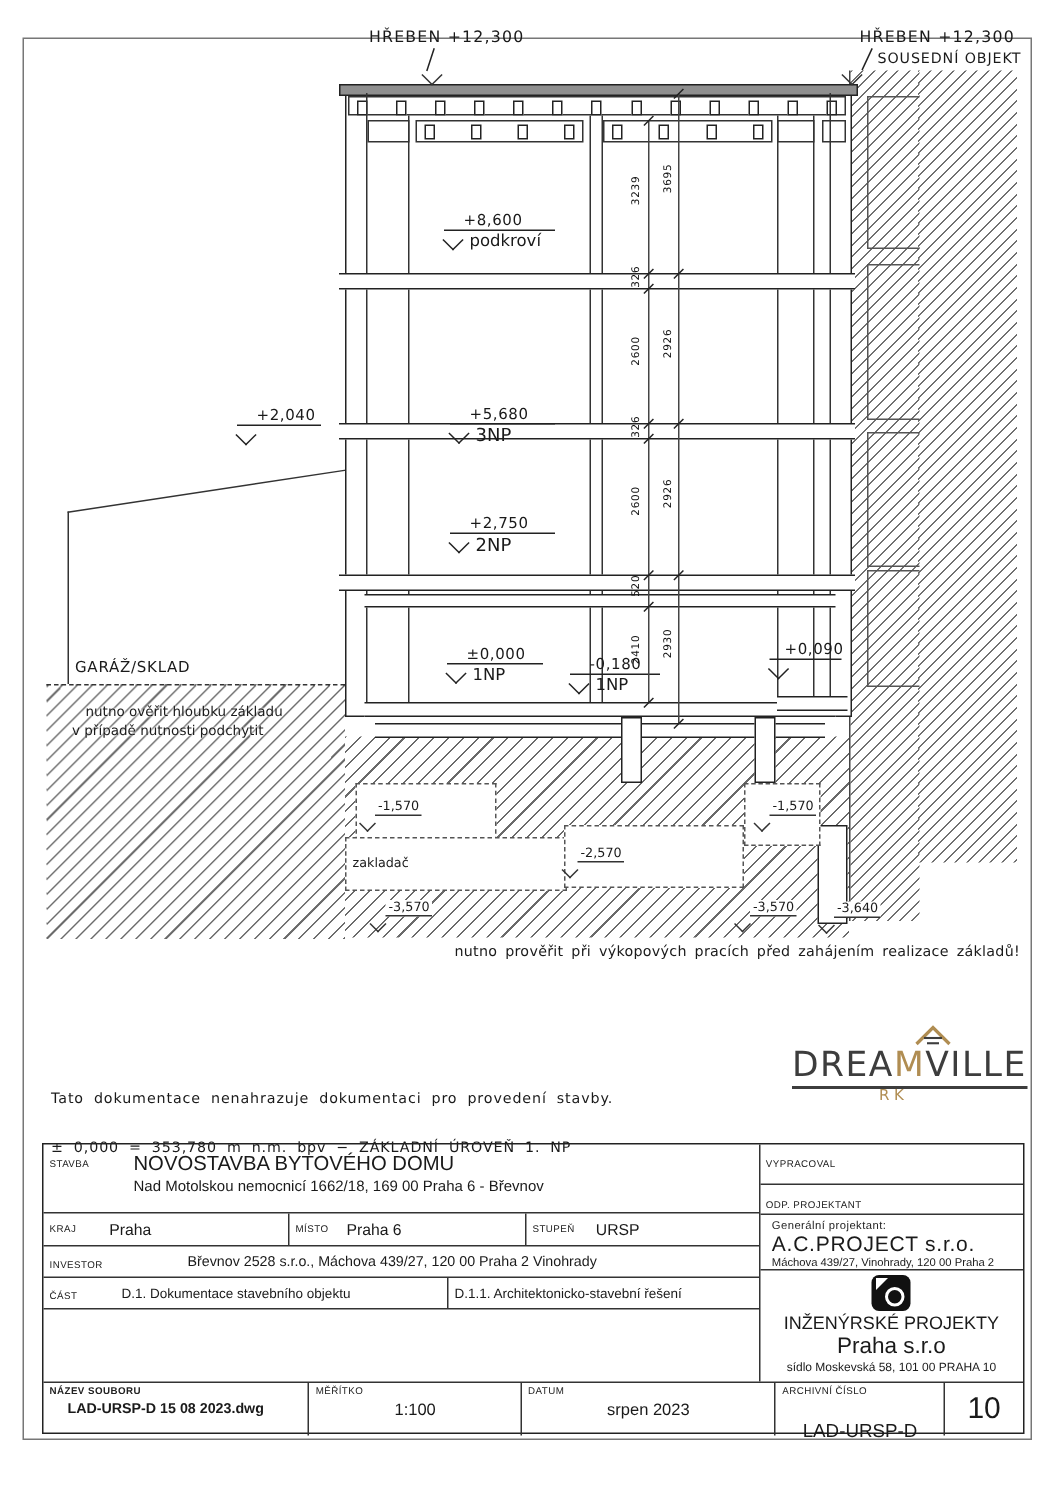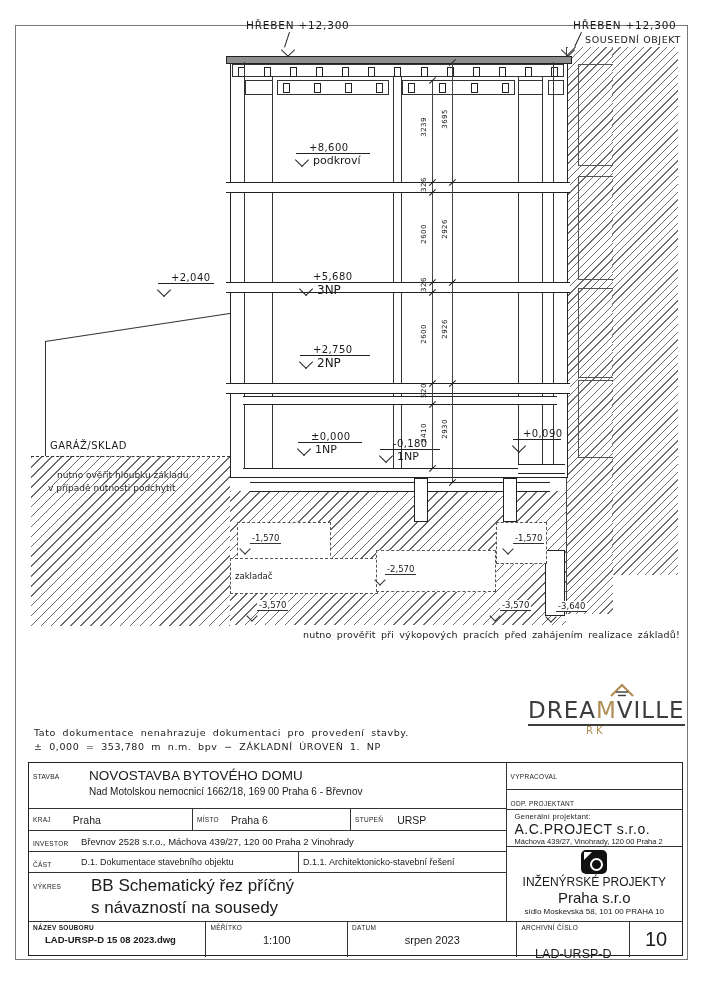--- a/index.html
+++ b/index.html
@@ -244,21 +244,21 @@
       <line x1="8" y1="10" x2="20" y2="10" stroke="#3d3d3d" stroke-width="1.4"></line>
       <line x1="10" y1="13.5" x2="18" y2="13.5" stroke="#3d3d3d" stroke-width="1.4"></line>
     </svg>
     <div class="dv-text">
       <span>DREA</span><span style="color:#b08d52;">M</span><span>VILLE</span>
     </div>
     <div class="dv-rk" style="color:#b08d52;">RK</div>
   </div>
 
   <div class="ann" style="left:34px;top:727px;font-size:9.5px;letter-spacing:.6px;word-spacing:3px;">Tato dokumentace nenahrazuje dokumentaci pro provedení stavby.</div>
-  <div class="ann" style="left:34px;top:741px;font-size:9.5px;letter-spacing:.6px;word-spacing:3px;">±  0,000  =  353,780  m  n.m.  bpv  −   ZÁKLADNÍ  ÚROVEŇ  1.  NP</div>
+  <div class="ann" style="left:34px;top:760px;font-size:9.5px;letter-spacing:.6px;word-spacing:3px;">±  0,000  =  353,780  m  n.m.  bpv  −   ZÁKLADNÍ  ÚROVEŇ  1.  NP</div>
 
   <div class="tb">
     <div class="tb-main">
       <div class="tb-left">
         <div class="row" style="height:46px;">
           <div class="cell" style="width:48px;"><span class="tb-lab">STAVBA</span></div>
           <div class="cell" style="flex:1;padding-left:12px;">
             <div style="font-size:13.5px;margin-top:3px;">NOVOSTAVBA BYTOVÉHO DOMU</div>
             <div style="font-size:10px;margin-top:3px;">Nad Motolskou nemocnicí 1662/18, 169 00 Praha 6 - Břevnov</div>
           </div>
@@ -270,35 +270,28 @@
           </div>
           <div class="cell" style="width:158px;border-right:1px solid #333;display:flex;align-items:center;">
             <span class="tb-lab">MÍSTO</span>
             <span style="font-size:10.5px;margin-left:12px;">Praha 6</span>
           </div>
           <div class="cell" style="flex:1;display:flex;align-items:center;">
             <span class="tb-lab">STUPEŇ</span>
             <span style="font-size:10.5px;margin-left:14px;">URSP</span>
           </div>
         </div>
-        <div class="row" style="height:21px;align-items:center;">
+        <div class="row" style="height:21px;align-items:center;gap:44px;">
           <div class="cell" style="width:48px;"><span class="tb-lab">INVESTOR</span></div>
           <div class="cell" style="flex:1;font-size:9.5px;">Břevnov 2528 s.r.o., Máchova 439/27, 120 00 Praha 2 Vinohrady</div>
         </div>
         <div class="row" style="height:21px;align-items:center;">
           <div class="cell" style="width:48px;"><span class="tb-lab">ČÁST</span></div>
           <div class="cell" style="width:222px;font-size:9px;border-right:1px solid #333;height:100%;display:flex;align-items:center;">D.1. Dokumentace stavebního objektu</div>
           <div class="cell" style="flex:1;font-size:9px;display:flex;align-items:center;">D.1.1. Architektonicko-stavební řešení</div>
-        </div>
-        <div class="row" style="height:48px;border-bottom:none;">
-          <div class="cell" style="width:48px;"><span class="tb-lab">VÝKRES</span></div>
-          <div class="cell" style="flex:1;padding-left:14px;font-size:17px;line-height:1.3;">
-            <div>BB  Schematický řez příčný</div>
-            <div>s návazností na sousedy</div>
-          </div>
         </div>
       </div>
       <div class="tb-right">
         <div class="row" style="height:27px;">
           <div class="cell"><span class="tb-lab">VYPRACOVAL</span></div>
         </div>
         <div class="row" style="height:20px;">
           <div class="cell"><span class="tb-lab">ODP.  PROJEKTANT</span></div>
         </div>
         <div class="row" style="height:37px;display:block;padding:2px 8px;">

